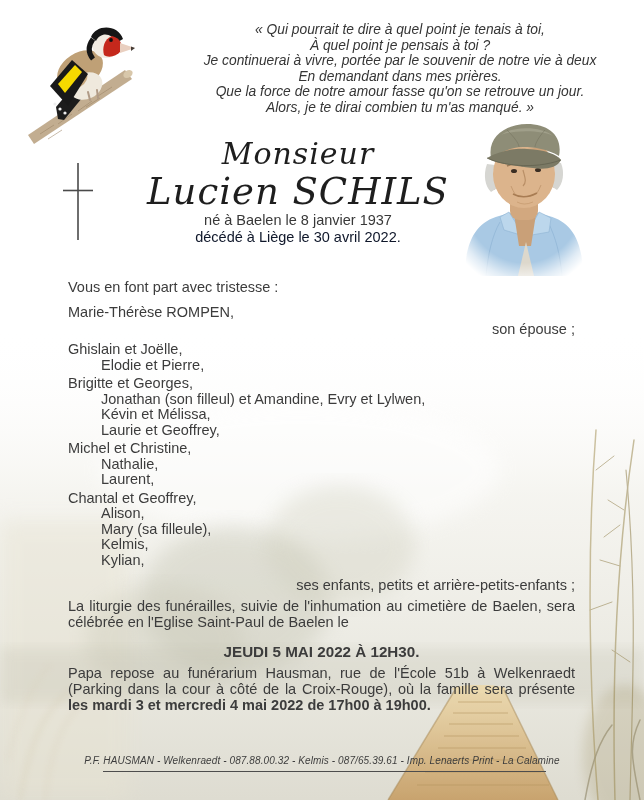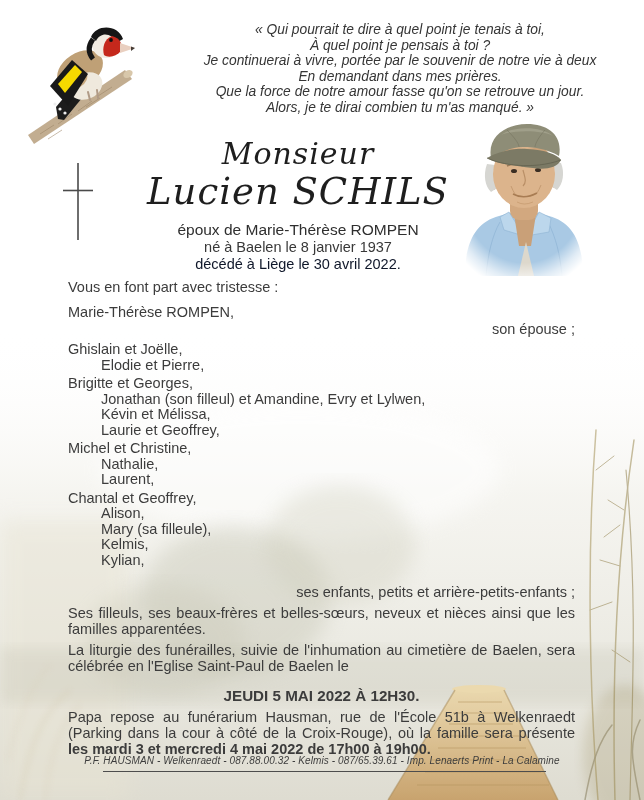--- a/index.html
+++ b/index.html
@@ -30,21 +30,21 @@
   .portrait { position:absolute; left:456px; top:118px; }
   
   .bodytext { position:absolute; left:68px; top:279px; width:507px; font-size:14.5px; line-height:16px; color:#3c3c3c; }
   .intro { margin-bottom:9px; }
   .spouse-name { margin-bottom:1px; }
   .right-rel { text-align:right; }
   .spouse-rel { margin-bottom:5px; }
   .fam { line-height:15.5px; }
   .fam.g { margin-top:3px; }
   .fam.ind { padding-left:33px; }
-  .children-rel { margin-top:16px; margin-bottom:2px; }
+  .children-rel { margin-top:9px; margin-bottom:2px; }
   .para { text-align:justify; margin-top:5px; }
   .center { text-align:center; }
   .date-line { font-weight:bold; font-size:15.2px; margin-top:14px; }
   .meeting { margin-top:3px; margin-bottom:5px; }
   .bold { font-weight:bold; }
   
   .footer-line { position:absolute; left:103px; right:98px; top:771px; border-top:1px solid #4d4d4d; }
   .footer-text {
     position:absolute; left:0; right:0; top:755px; text-align:center;
     font-size:10px; font-style:italic; color:#3d3d3d; letter-spacing:0.1px;
@@ -166,21 +166,20 @@
     <div>À quel point je pensais à toi ?</div>
     <div>Je continuerai à vivre, portée par le souvenir de notre vie à deux</div>
     <div>En demandant dans mes prières.</div>
     <div>Que la force de notre amour fasse qu'on se retrouve un jour.</div>
     <div>Alors, je te dirai combien tu m'as manqué. »</div>
   </div>
 
   <div class="titleblock">
     <div class="t-monsieur">Monsieur</div>
     <div class="t-name">Lucien SCHILS</div>
-    <div class="t-epoux">époux de Marie-Thérèse ROMPEN</div>
     <div class="t-birth">né à Baelen le 8 janvier 1937</div>
     <div class="t-death">décédé à Liège le 30 avril 2022.</div>
   </div>
 
   <div class="portrait">
     <svg width="136" height="158" viewBox="0 0 136 158">
       <defs>
         <radialGradient id="vign" cx="0.5" cy="0.47" r="0.62">
           <stop offset="0" stop-color="#ffffff" stop-opacity="0"></stop>
           <stop offset="0.72" stop-color="#ffffff" stop-opacity="0"></stop>
@@ -237,21 +236,20 @@
     <div class="fam g">Michel et Christine,</div>
     <div class="fam ind">Nathalie,</div>
     <div class="fam ind">Laurent,</div>
     <div class="fam g">Chantal et Geoffrey,</div>
     <div class="fam ind">Alison,</div>
     <div class="fam ind">Mary (sa filleule),</div>
     <div class="fam ind">Kelmis,</div>
     <div class="fam ind">Kylian,</div>
 
     <div class="right-rel children-rel">ses enfants, petits et arrière-petits-enfants ;</div>
-    <div class="para">Ses filleuls, ses beaux-frères et belles-sœurs, neveux et nièces ainsi que les familles apparentées.</div>
     <div class="para">La liturgie des funérailles, suivie de l'inhumation au cimetière de Baelen, sera célébrée en l'Eglise Saint-Paul de Baelen le</div>
     <div class="center date-line">JEUDI 5 MAI 2022 À 12H30.</div>
     <div class="para"><span>Papa repose au funérarium Hausman, rue de l'École 51b à Welkenraedt (Parking dans la cour à côté de la Croix-Rouge), où la famille sera présente </span><span class="bold">les mardi 3 et mercredi 4 mai 2022 de 17h00 à 19h00.</span></div>
   </div>
 
   <div class="footer-line"></div>
   <div class="footer-text">P.F. HAUSMAN - Welkenraedt - 087.88.00.32 - Kelmis - 087/65.39.61 - Imp. Lenaerts Print - La Calamine</div>
 
 </div>
 

